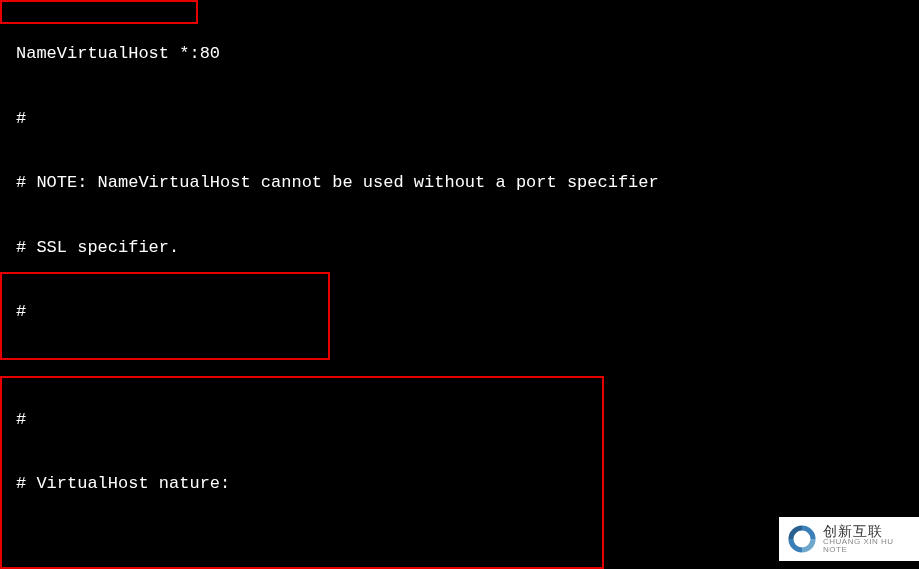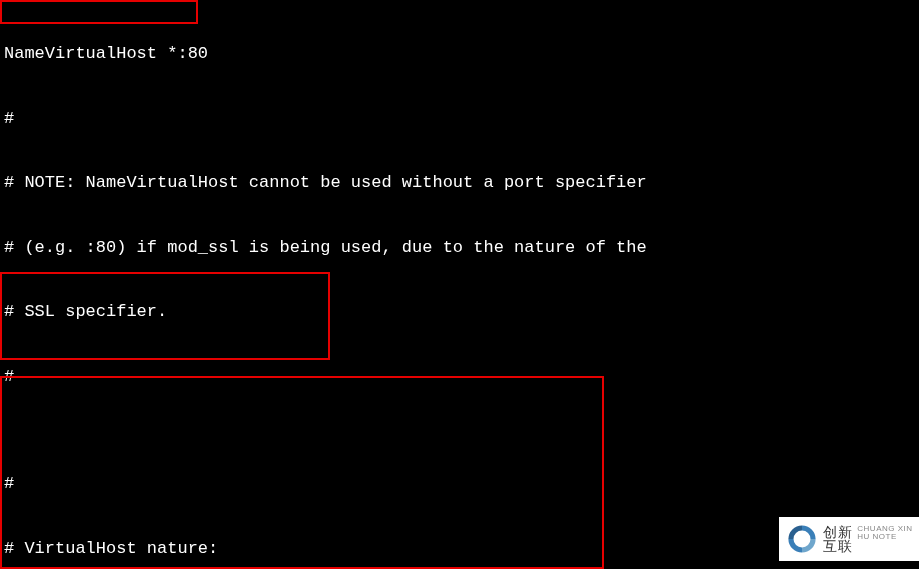--- a/index.html
+++ b/index.html
@@ -15,21 +15,21 @@
     overflow: hidden;
     position: relative;
   }
   .code-area {
     white-space: pre;
     padding: 0;
     margin: 0;
   }
   .line {
     display: block;
-    padding: 0 4px;
+    padding: 0 16px;
   }
   .box {
     position: absolute;
     border: 2px solid #e60000;
     box-sizing: border-box;
     pointer-events: none;
   }
   .box1 { left: 0px;  top: 0px;   width: 198px; height: 24px; }
   .box2 { left: 0px;  top: 272px; width: 330px; height: 88px; }
   .box3 { left: 0px;  top: 376px; width: 604px; height: 193px; }
@@ -46,20 +46,21 @@
     padding: 2px 6px;
   }
   .wm-logo {
     width: 34px;
     height: 34px;
     flex-shrink: 0;
     margin-right: 4px;
   }
   .wm-text {
     display: flex;
+    flex-direction: column;
     justify-content: flex-end;
     line-height: 1;
   }
   .wm-cn {
     font-family: "Microsoft YaHei", sans-serif;
     font-size: 14px;
     color: #333;
     letter-spacing: 1px;
   }
   .wm-en {
@@ -69,21 +70,20 @@
     letter-spacing: 0.5px;
   }
 </style>
 </head>
 <body>
 
 <div class="code-area">
   <span class="line">NameVirtualHost *:80</span>
   <span class="line">#</span>
   <span class="line"># NOTE: NameVirtualHost cannot be used without a port specifier</span>
-  <span class="line"># (e.g. :80) if mod_ssl is being used, due to the nature of the</span>
   <span class="line"># SSL specifier.</span>
   <span class="line">#</span>
   <span class="line"></span>
   <span class="line">#</span>
   <span class="line"># VirtualHost nature:</span>
   
   
   
   
   

